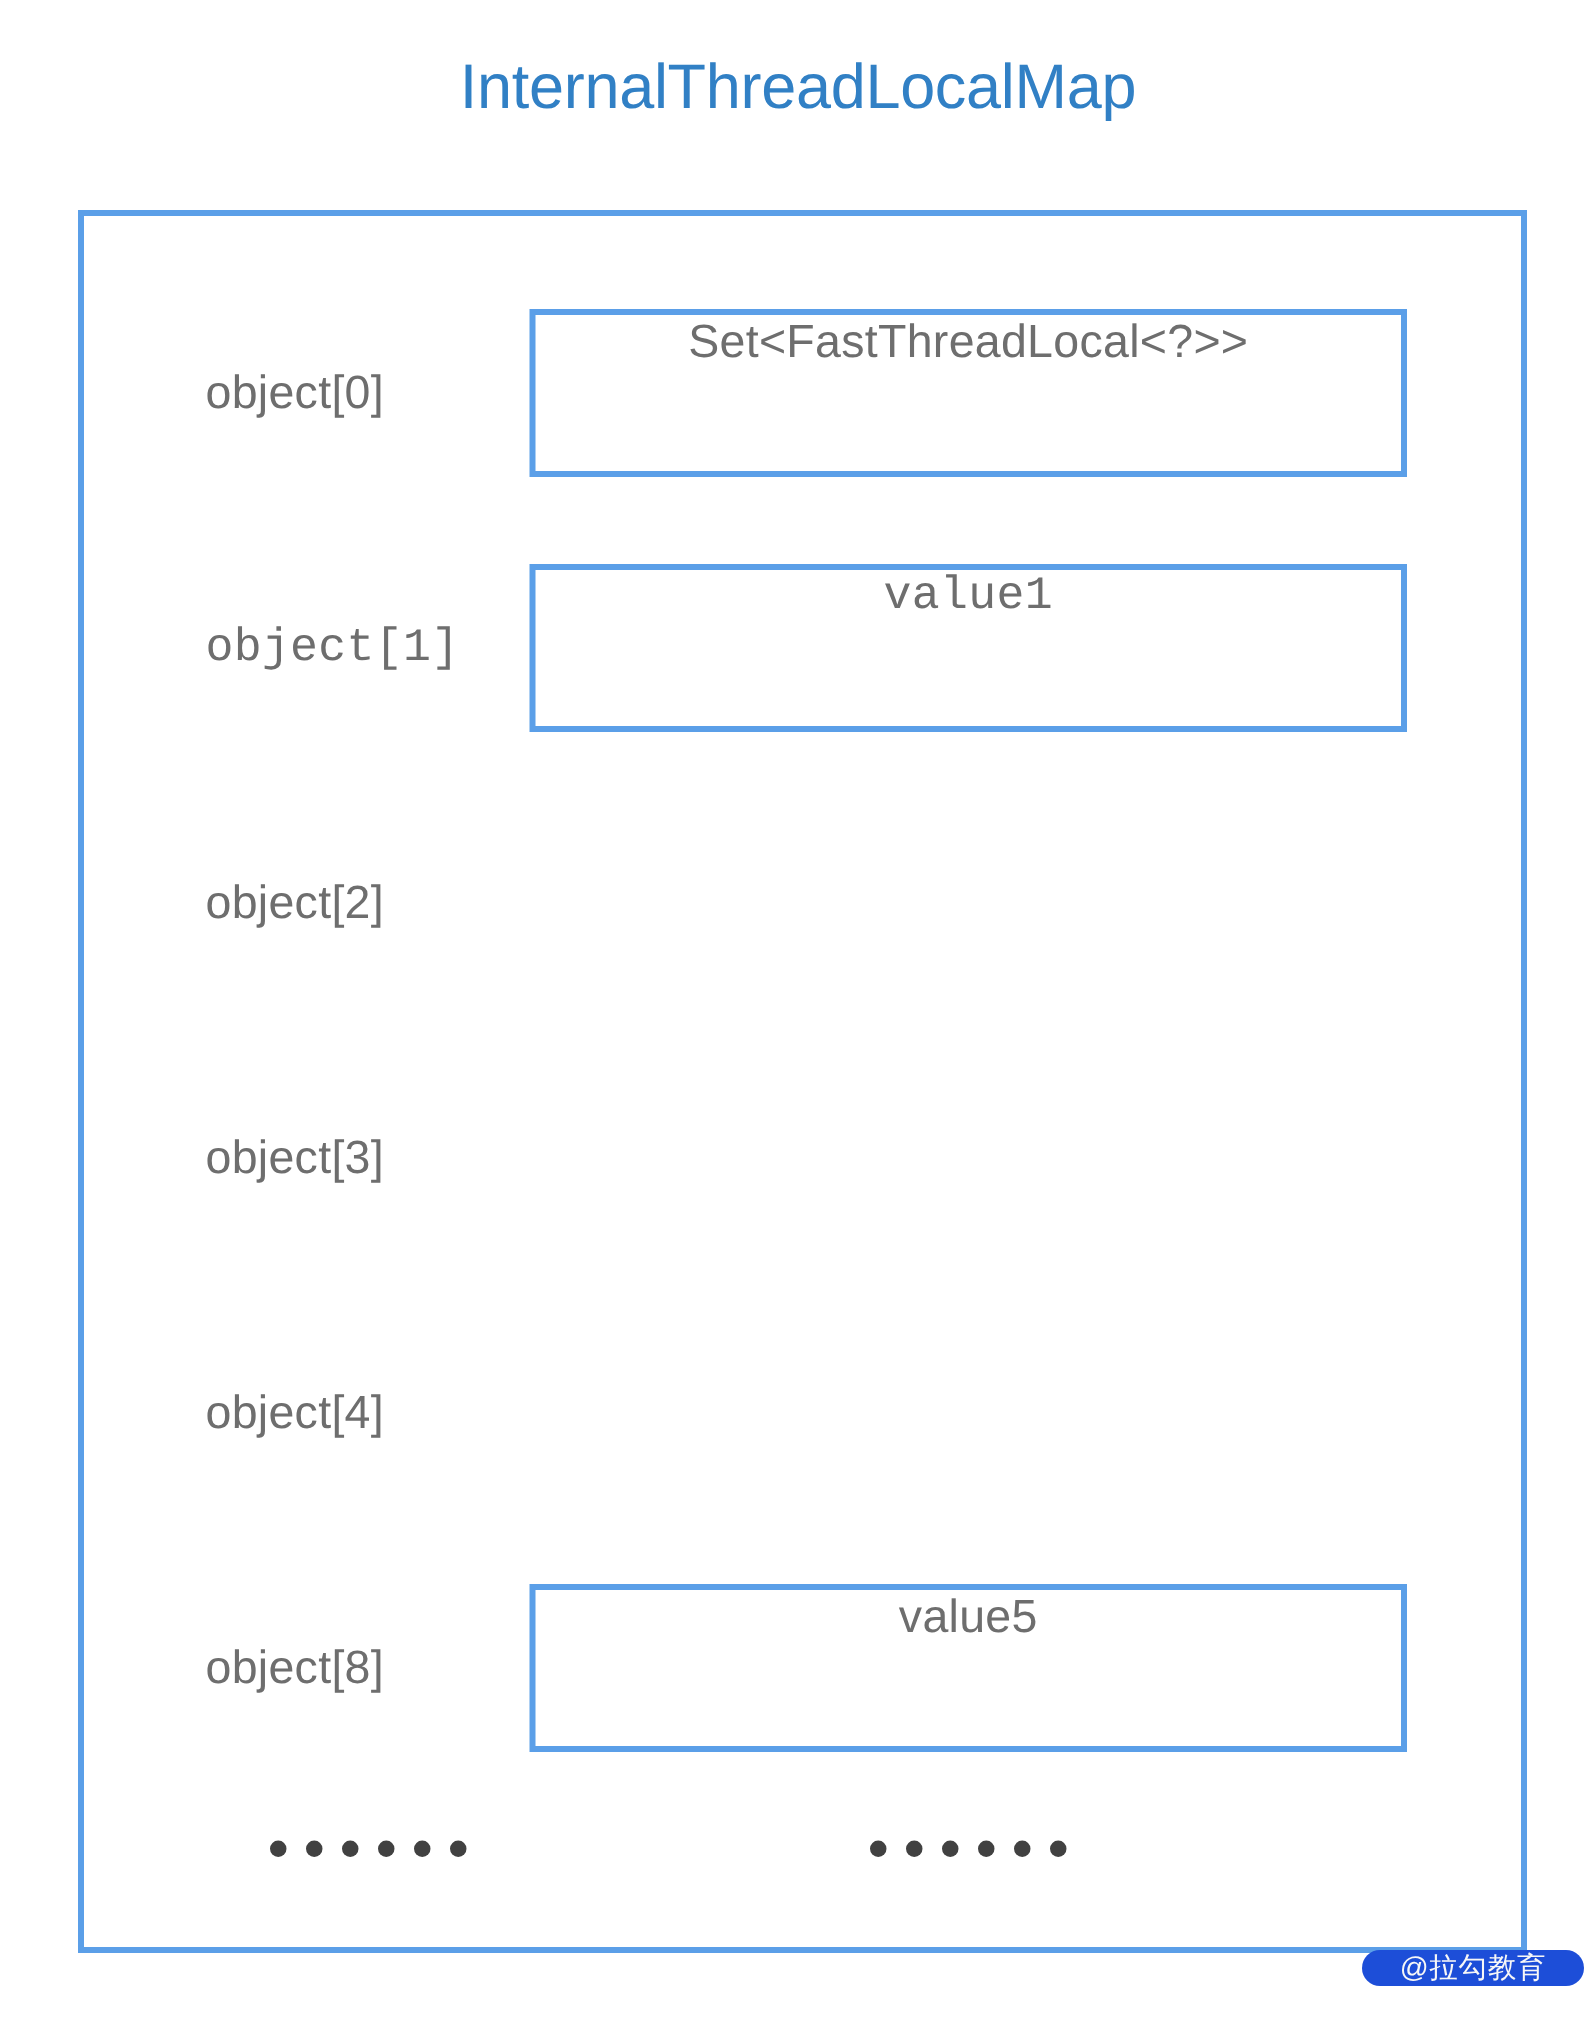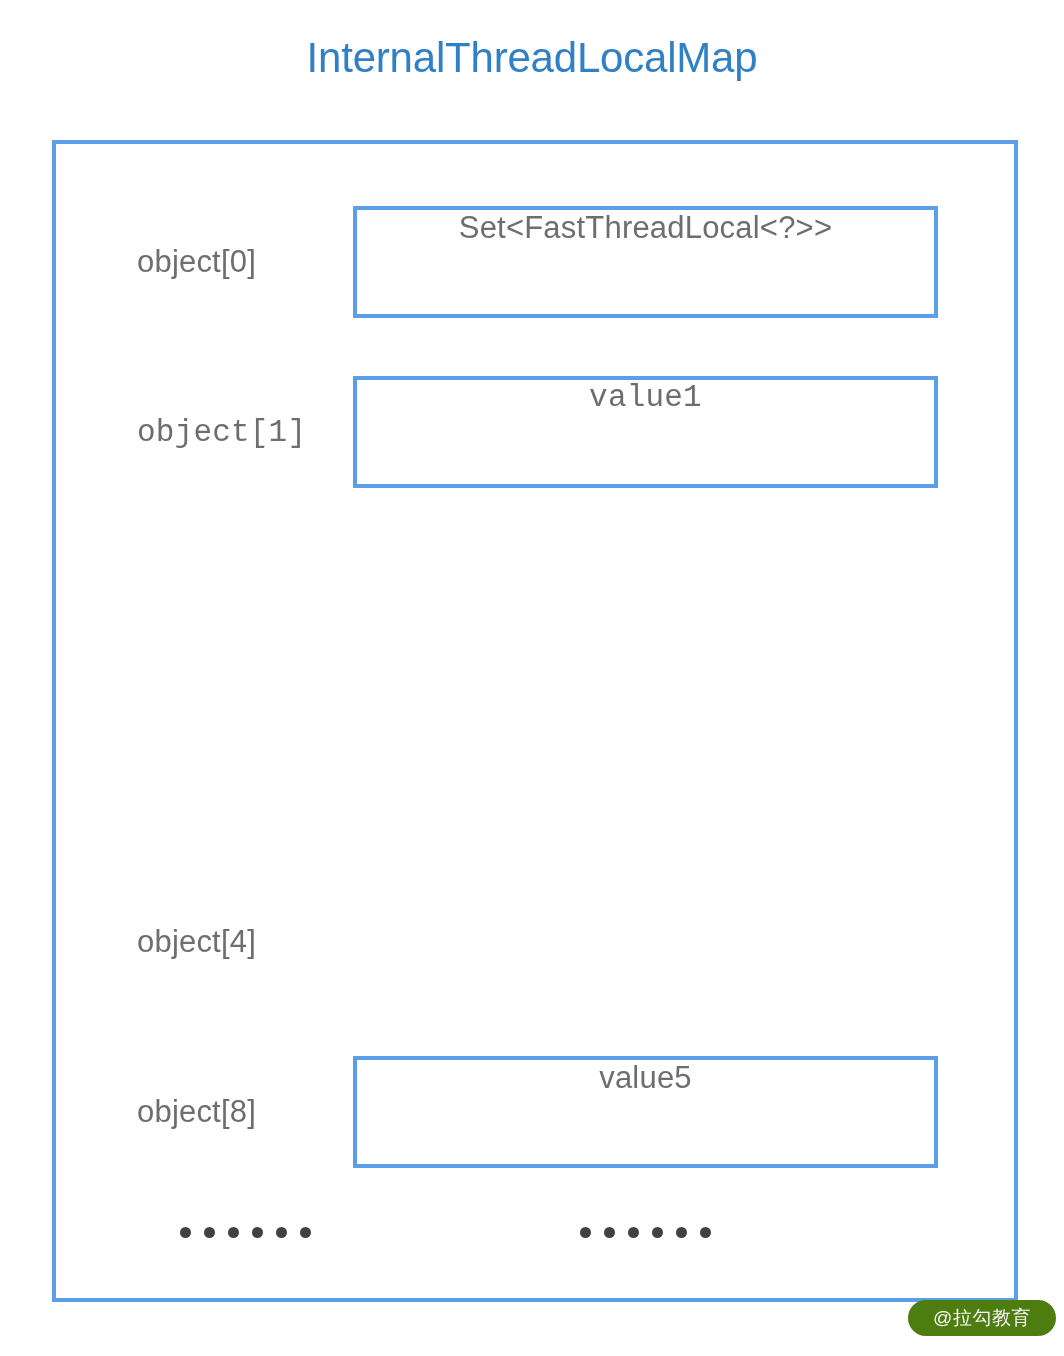--- a/index.html
+++ b/index.html
@@ -120,23 +120,23 @@
     background: #414141;
     flex: 0 0 auto;
   }
 
   
   .watermark {
     position: absolute;
     left: 908px;
     top: 1300px;
     width: 148px;
-    height: 36px;
+    height: 24px;
     border-radius: 20px;
-    background: #4d7c0f;
+    background: #1d4ed8;
     display: flex;
     align-items: center;
     justify-content: center;
     font-size: 19px;
     color: #f7f7f7;
     letter-spacing: 0.5px;
     white-space: nowrap;
   }
 </style>
 </head>
@@ -156,23 +156,25 @@
     </div>
 
     <div class="slot-row" style="top:232px;font-family:Liberation Mono, monospace;">
       <div class="slot-label">object[1]</div>
       <div class="slot-box">
         <span class="slot-value">value1</span>
       </div>
     </div>
 
     <div class="slot-row" style="top:402px;">
+      <div class="slot-label">object[2]</div>
     </div>
 
     <div class="slot-row" style="top:572px;">
+      <div class="slot-label">object[3]</div>
     </div>
 
     <div class="slot-row" style="top:742px;text-decoration:underline;">
       <div class="slot-label">object[4]</div>
     </div>
 
     <div class="slot-row" style="top:912px;">
       <div class="slot-label">object[8]</div>
       <div class="slot-box">
         <span class="slot-value">value5</span>

